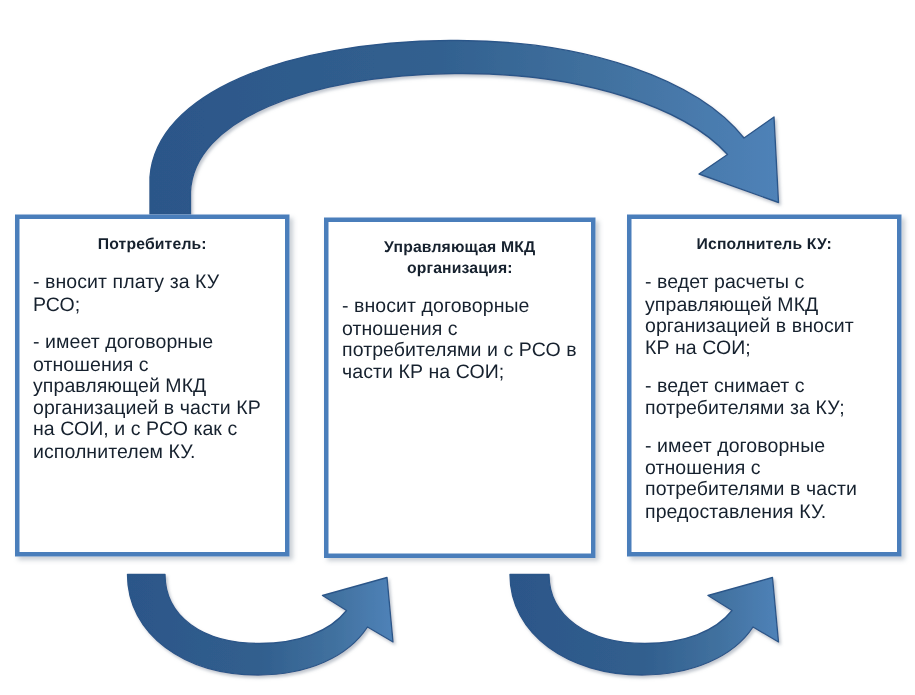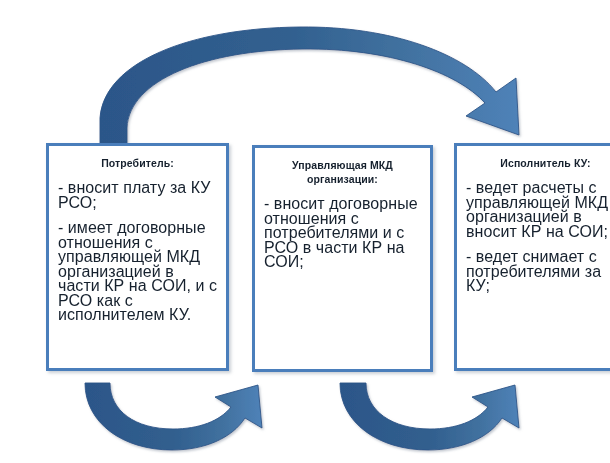--- a/index.html
+++ b/index.html
@@ -30,33 +30,32 @@
     pointer-events: none;
   }
   .box {
     position: absolute;
     box-sizing: border-box;
     background: #ffffff;
     border: 3px solid #4a7ebb;
     box-shadow: 2px 2px 3px rgba(140,150,165,0.45);
     padding: 8px 9px 6px 9px;
     overflow: hidden;
-    margin-left: 36px;
   }
   .box-title {
     font-size: 10.5px;
     font-weight: bold;
     color: #16212e;
     text-align: center;
     line-height: 14px;
     margin: 2px 0 11px 0;
     letter-spacing: 0.1px;
   }
   .box-line {
-    font-size: 16px;
+    font-size: 13px;
     color: #16212e;
     text-align: left;
     line-height: 14.5px;
     margin: 0 0 11px 0;
     letter-spacing: 0.05px;
   }
   .box-line:last-child {
     margin-bottom: 0;
   }
 
@@ -136,23 +135,24 @@
     </g>
   </svg>
 
   <div class="box" id="box-consumer">
     <div class="box-title">Потребитель:</div>
     <div class="box-line">- вносит плату за КУ РСО;</div>
     <div class="box-line">- имеет договорные отношения  с управляющей МКД организацией в части КР на СОИ, и с РСО как с исполнителем КУ.</div>
   </div>
 
   <div class="box" id="box-management">
-    <div class="box-title">Управляющая МКД организации:</div>
+    <div class="box-title">Управляющая МКД организация:</div>
     <div class="box-line">- вносит договорные отношения с потребителями и с РСО в части КР на СОИ;</div>
   </div>
 
   <div class="box" id="box-executor">
     <div class="box-title">Исполнитель КУ:</div>
     <div class="box-line">- ведет расчеты с управляющей МКД организацией в вносит КР на СОИ;</div>
     <div class="box-line">- ведет снимает с потребителями за КУ;</div>
+    <div class="box-line">- имеет договорные отношения с потребителями в части предоставления КУ.</div>
   </div>
 
 </div>
 
 </body></html>

